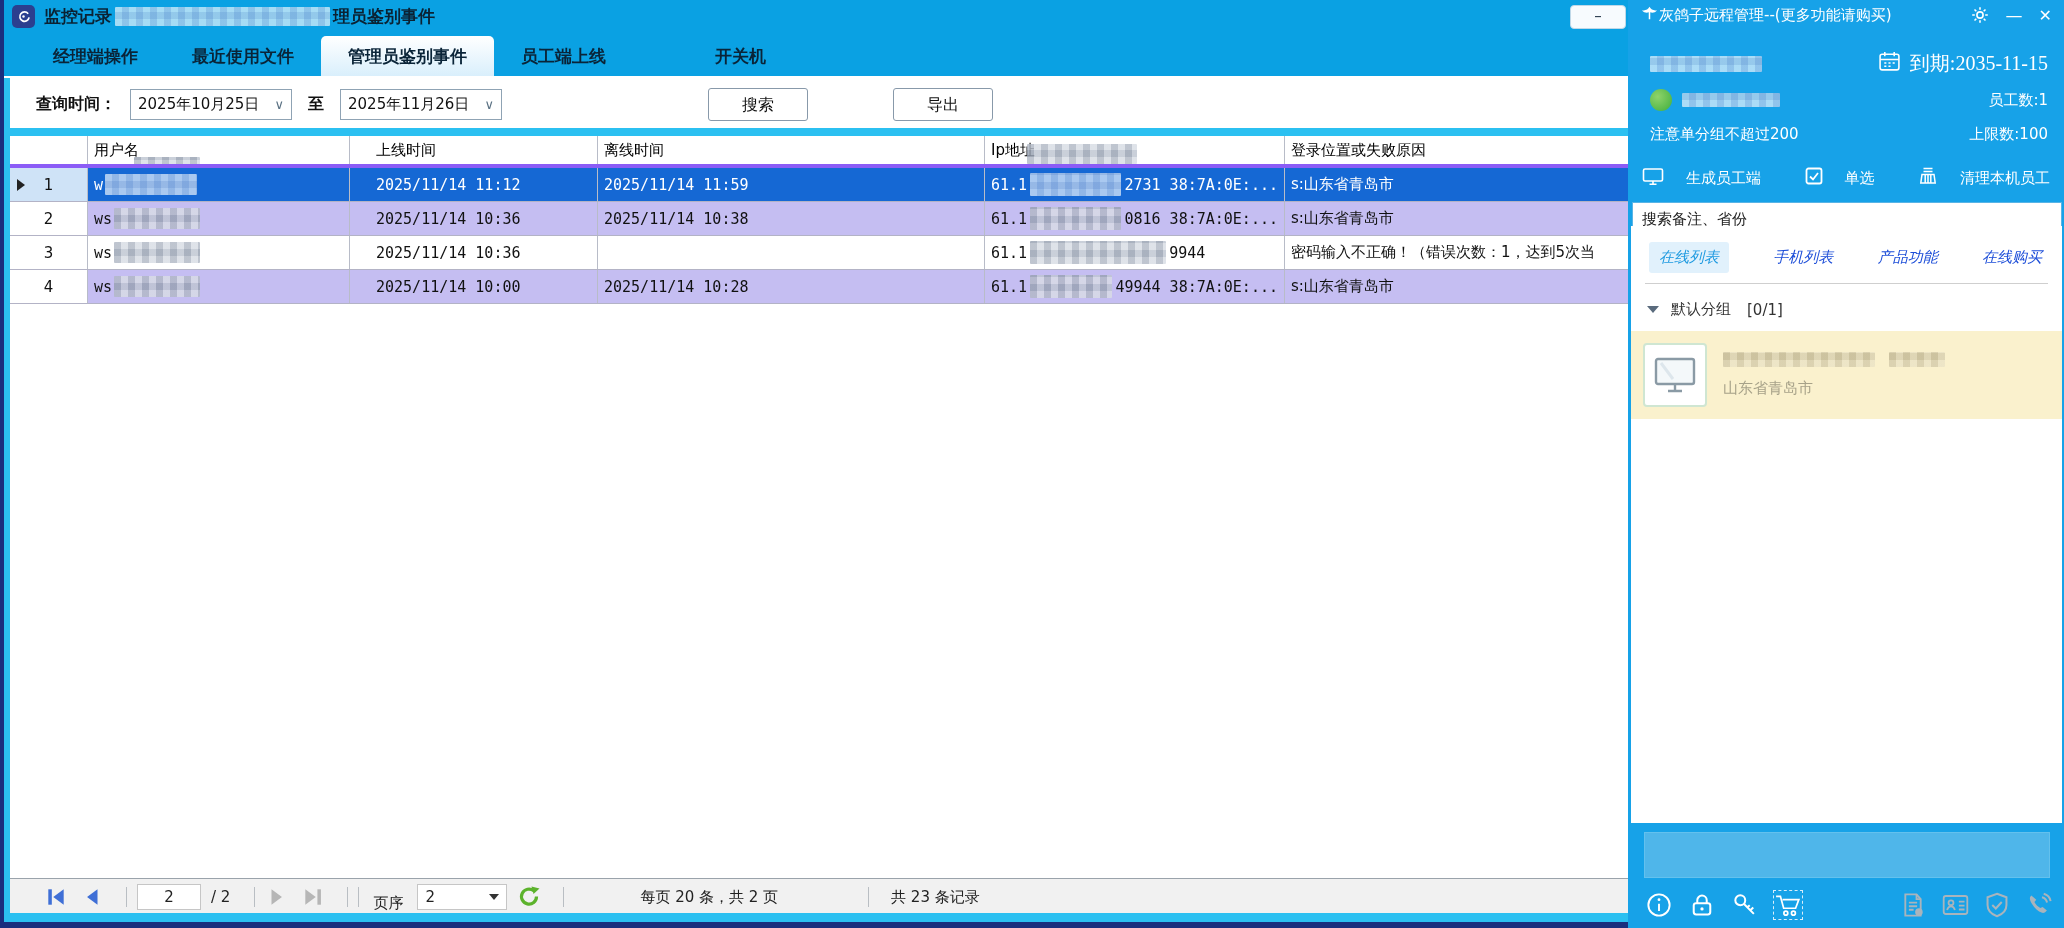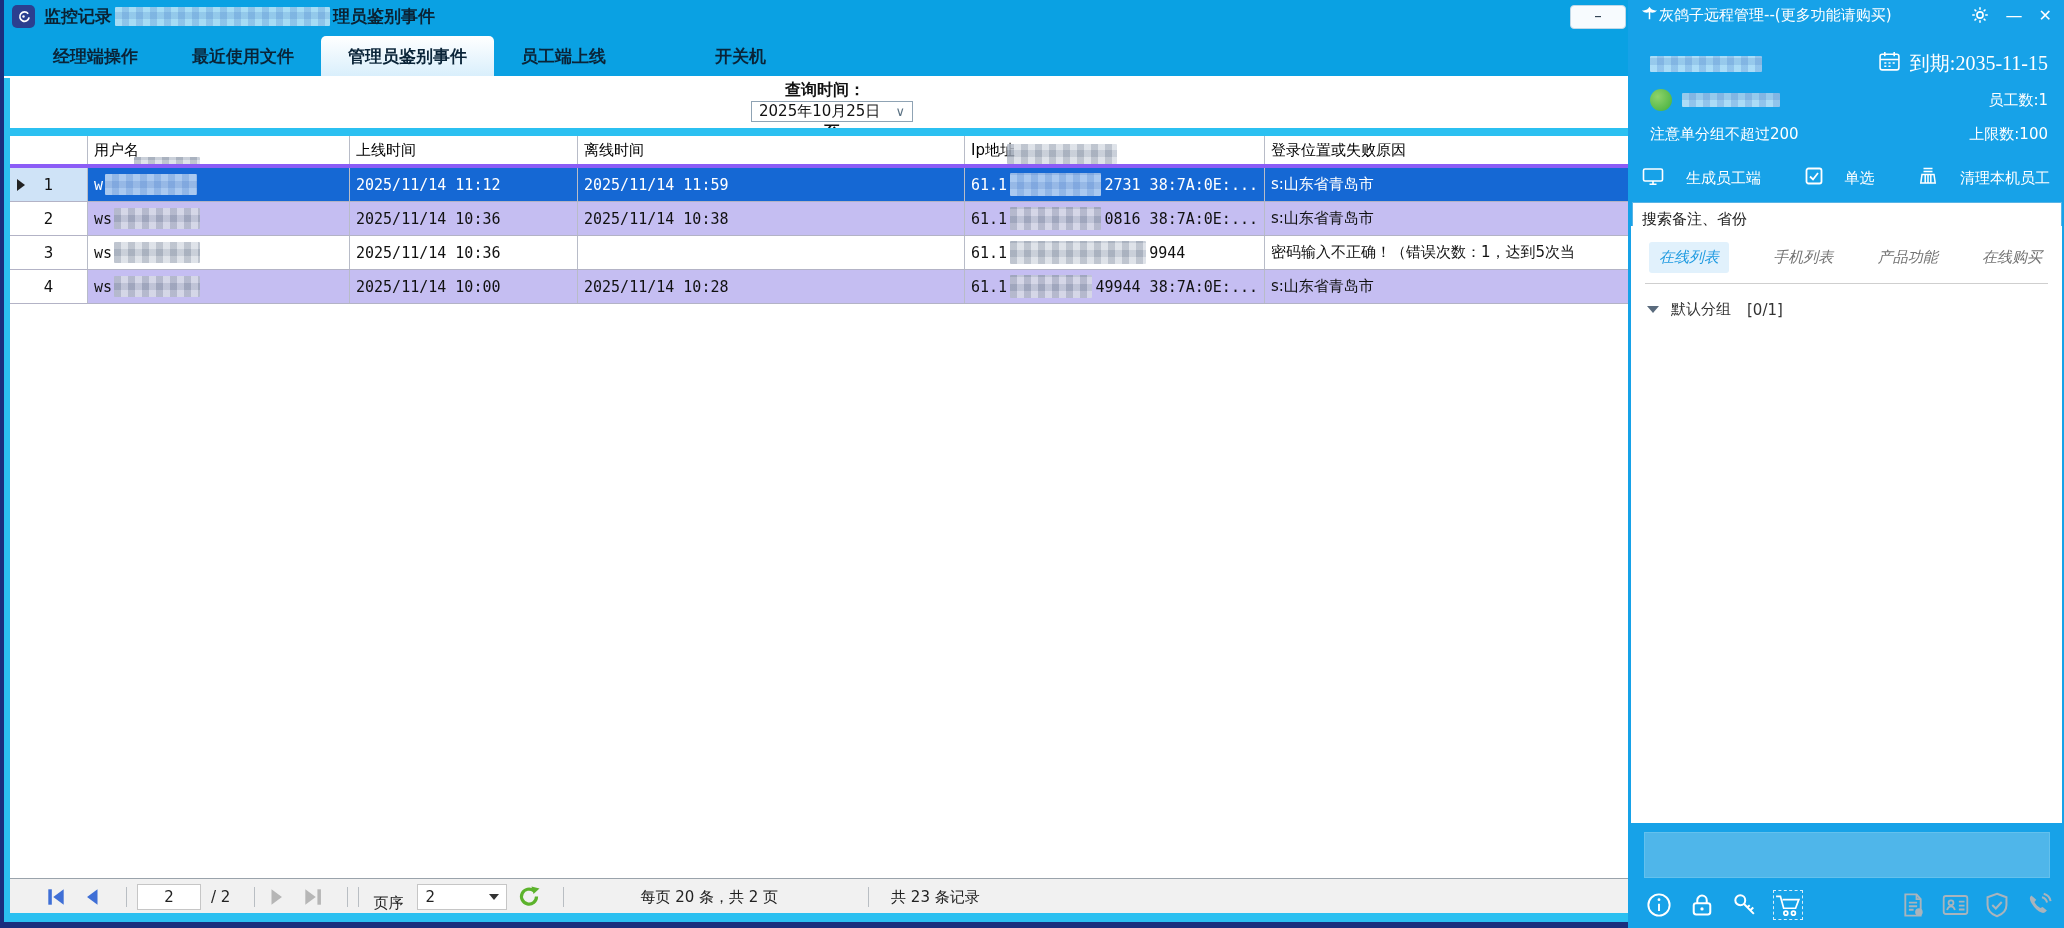--- a/index.html
+++ b/index.html
@@ -23,21 +23,21 @@
              border:1px solid #bfd8e8; border-radius:4px; text-align:center; line-height:21px;
              color:#345; font-size:15px; }
 
   .tabbar { position:absolute; left:4px; top:32px; width:1624px; height:44px; background:#0aa1e3;
             display:flex; align-items:flex-end; padding-left:22px; }
   .mtab { height:40px; line-height:40px; padding:0 27px; font-size:17px; font-weight:bold; color:#0a2438; }
   .mtab.active { background:linear-gradient(#ffffff,#d9effc); border-radius:5px 5px 0 0; }
   .tabline { position:absolute; left:4px; top:76px; width:1624px; height:4px; background:#fff; }
 
   .queryrow { position:absolute; left:10px; top:80px; width:1618px; height:48px; background:#fff;
-              display:flex; align-items:center; padding-left:26px; font-size:16px; color:#111;flex-direction:column; }
+              display:flex; align-items:center; padding-left:26px; font-size:16px; color:#111; }
   .qlabel { font-weight:bold; margin-right:14px; }
   .combo { width:162px; height:31px; border:1px solid #8fa3b4; background:#fff; display:flex;
            align-items:center; justify-content:space-between; padding:0 7px; font-size:15px; color:#111; }
   .combo .vee { color:#5a7183; font-size:13px; }
   .tolabel { margin:0 16px; font-weight:bold; }
   .btn { width:100px; height:33px; border:1px solid #8899aa; border-radius:3px; background:#fff;
          font-size:16px; color:#111; text-align:center; line-height:31px; }
   .btn.search { margin-left:206px; }
   .btn.export { margin-left:85px; }
 
@@ -48,21 +48,21 @@
   .trow, .thead { display:flex; width:100%; }
   .thead { height:32px; background:#fff; color:#000; border-bottom:4px solid #8b5cf6; }
   .trow { height:34px; border-bottom:1px solid #b3b3c6; background:#fff; color:#111; }
   .trow.sel { background:#1568d4; color:#fff; }
   .trow.alt { background:#c5bef2; }
   .c { border-right:1px solid #b8bcc8; padding:0 6px; display:flex; align-items:center;
        overflow:hidden; white-space:nowrap; position:relative; }
   .c.mark   { width:78px; justify-content:center; background:#fff; color:#111; }
   .trow.sel .c.mark { background:#cfe3f7; }
   .c.user   { width:262px; font-family:"DejaVu Sans Mono",monospace; }
-  .c.online { width:228px; font-family:"DejaVu Sans Mono",monospace; }
+  .c.online { width:228px; font-family:"DejaVu Sans Mono",monospace;margin-left:20px; }
   .c.offline{ width:387px; font-family:"DejaVu Sans Mono",monospace; }
   .c.ip     { width:300px; font-family:"DejaVu Sans Mono",monospace; }
   .c.loc    { flex:1; border-right:none; }
   .thead .c { font-family:"DejaVu Sans",sans-serif; }
   .rowmark { position:absolute; left:7px; width:0; height:0; border-left:8px solid #222;
              border-top:6px solid transparent; border-bottom:6px solid transparent; }
 
   
   .mos { display:inline-block; vertical-align:middle; border-radius:1px;
     background:
@@ -108,21 +108,21 @@
              margin-top:22px; font-size:15px; }
   .actions .act { display:flex; align-items:center; gap:22px; }
   .psearch { display:block; margin:12px 2px 0 4px; width:430px; height:33px; background:#fff;
              border:1px solid #58b4e6; font-size:15px; color:#222; padding:0 9px;
              font-family:"DejaVu Sans",sans-serif; }
   .psearch::placeholder { color:#222; opacity:1; }
 
   .plist { position:absolute; left:3px; top:226px; width:431px; height:597px; background:#fff; color:#333; }
   .ptabs { display:flex; align-items:center; justify-content:space-between; padding:16px 20px 0 18px;
            font-size:15px;font-style:italic; }
-  .ptab { color:#737373; padding:6px 0; }
+  .ptab { color:#1d4ed8; padding:6px 0; }
   .ptab.active { color:#1e9ae0; background:#e1f1fc; padding:6px 10px; border-radius:3px; }
   .pdivider { border-bottom:1px solid #cfcfcf; margin:10px 14px 0 14px; }
   .grouprow { display:flex; align-items:center; margin:16px 0 0 16px; font-size:15px; color:#333; }
   .gtri { width:0; height:0; border-left:6px solid transparent; border-right:6px solid transparent;
           border-top:7px solid #5a6b7d; margin-right:12px; }
   .gcount { margin-left:16px; }
   .pitem { margin-top:12px; height:88px; background:#faf1cd; display:flex; align-items:center;
            padding-left:12px; }
   .monbox { width:64px; height:64px; background:#fff; border:2px solid #cfe6d2; border-radius:4px;
             display:flex; align-items:center; justify-content:center; }
@@ -414,20 +414,36 @@
         <span class="ptab">在线购买</span>
       </div>
       <div class="pdivider"></div>
 
       <div class="grouprow">
         <span class="gtri"></span>
         <span>默认分组</span>
         <span class="gcount">[0/1]</span>
       </div>
 
+      <div class="pitem">
+        <span class="monbox">
+          <svg width="44" height="38" viewBox="0 0 44 38">
+            <rect x="3" y="3" width="38" height="25" rx="2" fill="#f4f8fa" stroke="#8a9aa5" stroke-width="2.4"></rect>
+            <path d="M8 7l12 16" stroke="#dde6ec" stroke-width="3"></path>
+            <path d="M15 35h14M22 28v7" stroke="#8a9aa5" stroke-width="2.4"></path>
+          </svg>
+        </span>
+        <span class="meta">
+          <span class="nameline">
+            <span class="mos ony" style="width:152px;height:15px;"></span>
+            <span class="mos ony" style="width:56px;height:15px;"></span>
+          </span>
+          <div class="ploc">山东省青岛市</div>
+        </span>
+      </div>
     </div>
 
     <div class="pfoot">
       <div class="banner"></div>
       <div class="footicons">
         <span class="fic">
           <svg width="26" height="26" viewBox="0 0 22 22" fill="none" stroke="#fff" stroke-width="1.6">
             <circle cx="11" cy="11" r="9"></circle>
               <path d="M11 10v6"></path>
               <circle cx="11" cy="6.5" r="1.2" fill="#fff" stroke="none"></circle>

